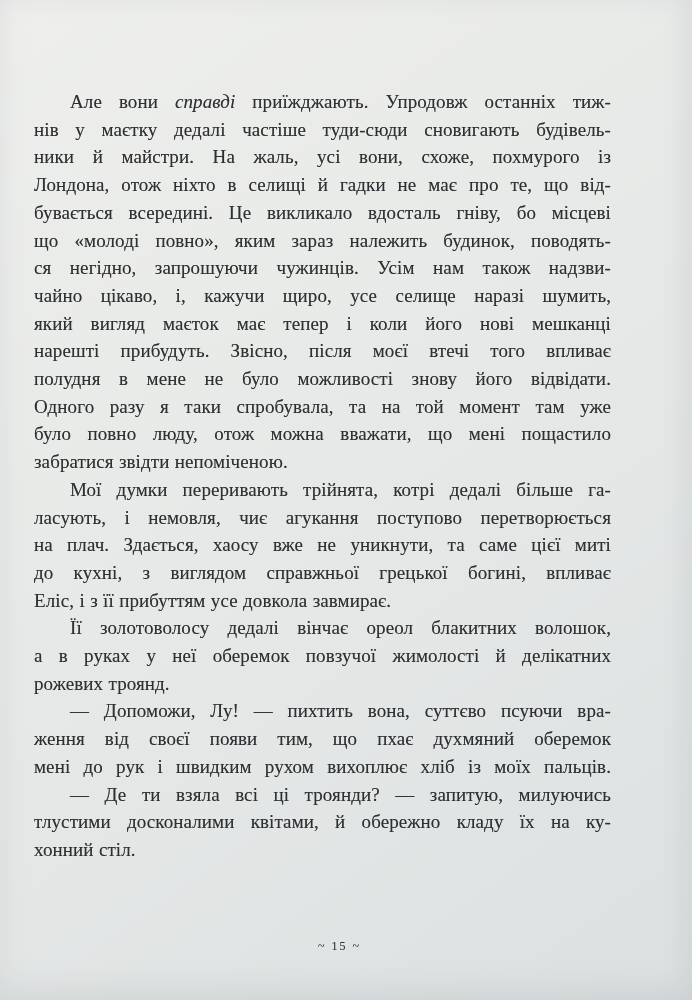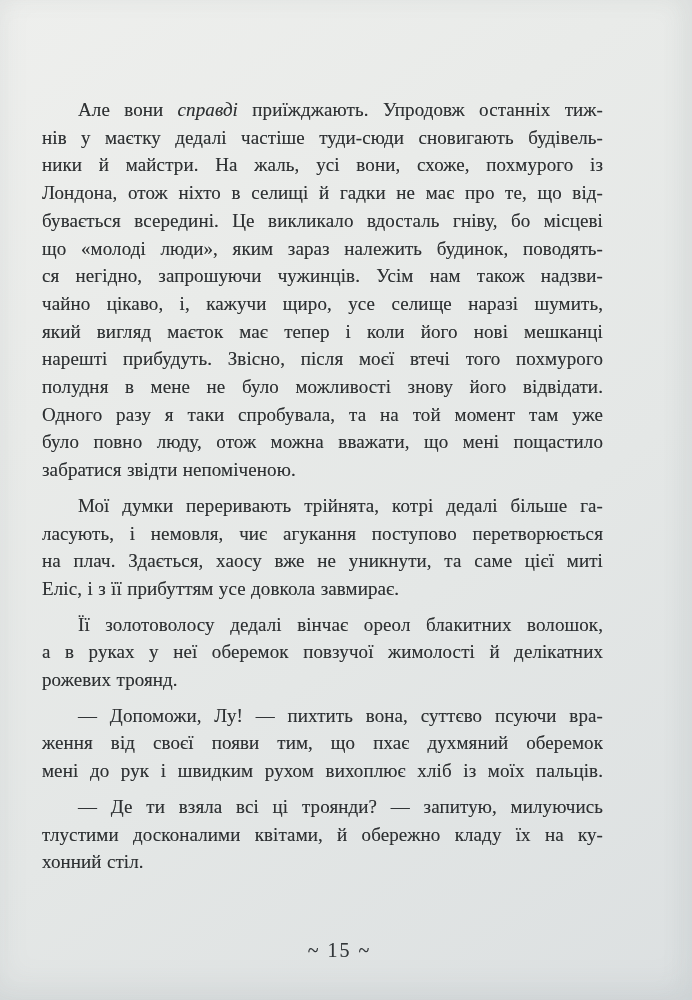--- a/index.html
+++ b/index.html
@@ -25,71 +25,72 @@
     left: 34px;
     top: 88px;
     width: 577px;
     font-size: 19px;
     line-height: 27.7px;
     letter-spacing: 0.1px;
     word-spacing: 0.5px;
     color: #2e3133;
     text-shadow: 0 0 0.6px rgba(46,49,51,0.45);
   }
-  .paragraph { margin: 8px; }
+  .paragraph { margin: 0; }
   .line {
     text-align: justify;
     text-align-last: justify;
     white-space: normal;
   }
   .line.line-end {
     text-align-last: left;
   }
   .line.indent {
     padding-left: 36px;
   }
   .italic { font-style: italic; }
   .page-number {
     position: absolute;
     left: 34px;
     width: 577px;
     top: 939px;
     text-align: center;
     transform: translateX(17px);
-    font-size: 20px;
+    font-size: 12px;
     letter-spacing: 2px;
     color: #33373a;
     text-shadow: 0 0 0.6px rgba(46,49,51,0.4);
   }
 </style>
 </head>
 <body>
 
 <div class="page">
   <div class="text-block" style="color: rgb(46, 49, 51);">
       <div class="paragraph">
         <div class="line indent"><span>Але вони </span><span class="italic">справді</span><span> приїжджають. Упродовж останніх тиж-</span></div>
         <div class="line"><span>нів у маєтку дедалі частіше туди-сюди сновигають будівель-</span></div>
         <div class="line"><span>ники й майстри. На жаль, усі вони, схоже, похмурого із</span></div>
         <div class="line"><span>Лондона, отож ніхто в селищі й гадки не має про те, що від-</span></div>
         <div class="line"><span>бувається всередині. Це викликало вдосталь гніву, бо місцеві</span></div>
-        <div class="line"><span>що «молоді люди», яким зараз належить будинок, поводять-</span></div>
+        <div class="line"><span>що «молоді повно», яким зараз належить будинок, поводять-</span></div>
         <div class="line"><span>ся негідно, запрошуючи чужинців. Усім нам також надзви-</span></div>
         <div class="line"><span>чайно цікаво, і, кажучи щиро, усе селище наразі шумить,</span></div>
         <div class="line"><span>який вигляд маєток має тепер і коли його нові мешканці</span></div>
-        <div class="line"><span>нарешті прибудуть. Звісно, після моєї втечі того похмурого</span></div>
+        <div class="line"><span>нарешті прибудуть. Звісно, після моєї втечі того впливає</span></div>
         <div class="line"><span>полудня в мене не було можливості знову його відвідати.</span></div>
         <div class="line"><span>Одного разу я таки спробувала, та на той момент там уже</span></div>
         <div class="line"><span>було повно люду, отож можна вважати, що мені пощастило</span></div>
         <div class="line line-end"><span>забратися звідти непоміченою.</span></div>
       </div>
       <div class="paragraph">
         <div class="line indent"><span>Мої думки переривають трійнята, котрі дедалі більше га-</span></div>
         <div class="line"><span>ласують, і немовля, чиє агукання поступово перетворюється</span></div>
         <div class="line"><span>на плач. Здається, хаосу вже не уникнути, та саме цієї миті</span></div>
+        <div class="line"><span>до кухні, з виглядом справжньої грецької богині, впливає</span></div>
         <div class="line line-end"><span>Еліс, і з її прибуттям усе довкола завмирає.</span></div>
       </div>
       <div class="paragraph">
         <div class="line indent"><span>Її золотоволосу дедалі вінчає ореол блакитних волошок,</span></div>
         <div class="line"><span>а в руках у неї оберемок повзучої жимолості й делікатних</span></div>
         <div class="line line-end"><span>рожевих троянд.</span></div>
       </div>
       <div class="paragraph">
         <div class="line indent"><span>— Допоможи, Лу! — пихтить вона, суттєво псуючи вра-</span></div>
         <div class="line"><span>ження від своєї появи тим, що пхає духмяний оберемок</span></div>

